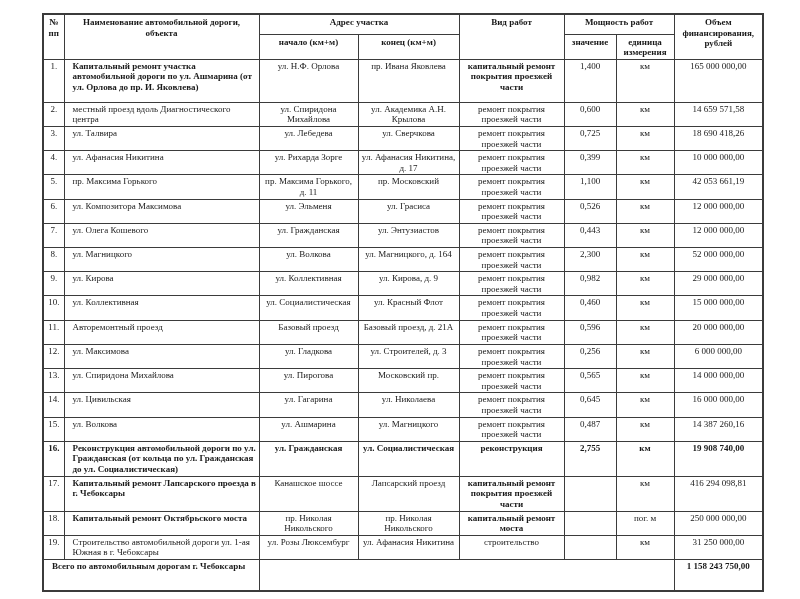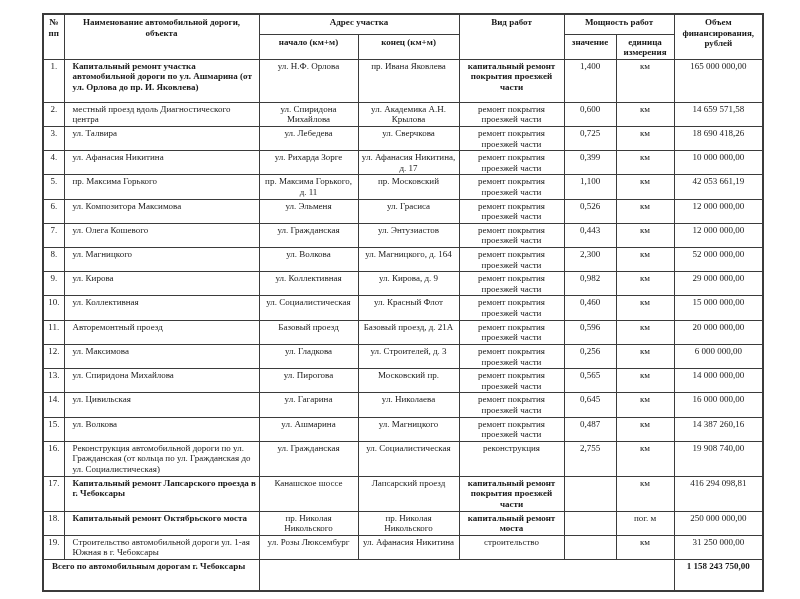--- a/index.html
+++ b/index.html
@@ -216,21 +216,21 @@
       <tr style="height: 21px;">
         <td>15.</td>
         <td class="col-name">ул. Волкова</td>
         <td>ул. Ашмарина</td>
         <td>ул. Магницкого</td>
         <td>ремонт покрытия проезжей части</td>
         <td>0,487</td>
         <td>км</td>
         <td class="col-funding">14 387 260,16</td>
       </tr>
-      <tr style="height: 34px;">
+      <tr style="height: 34px; font-weight: bold;">
         <td>16.</td>
         <td class="col-name">Реконструкция автомобильной дороги по ул. Гражданская (от кольца по ул. Гражданская до ул. Социалистическая)</td>
         <td>ул. Гражданская</td>
         <td>ул. Социалистическая</td>
         <td>реконструкция</td>
         <td>2,755</td>
         <td>км</td>
         <td class="col-funding">19 908 740,00</td>
       </tr>
       <tr style="height: 35px;">

